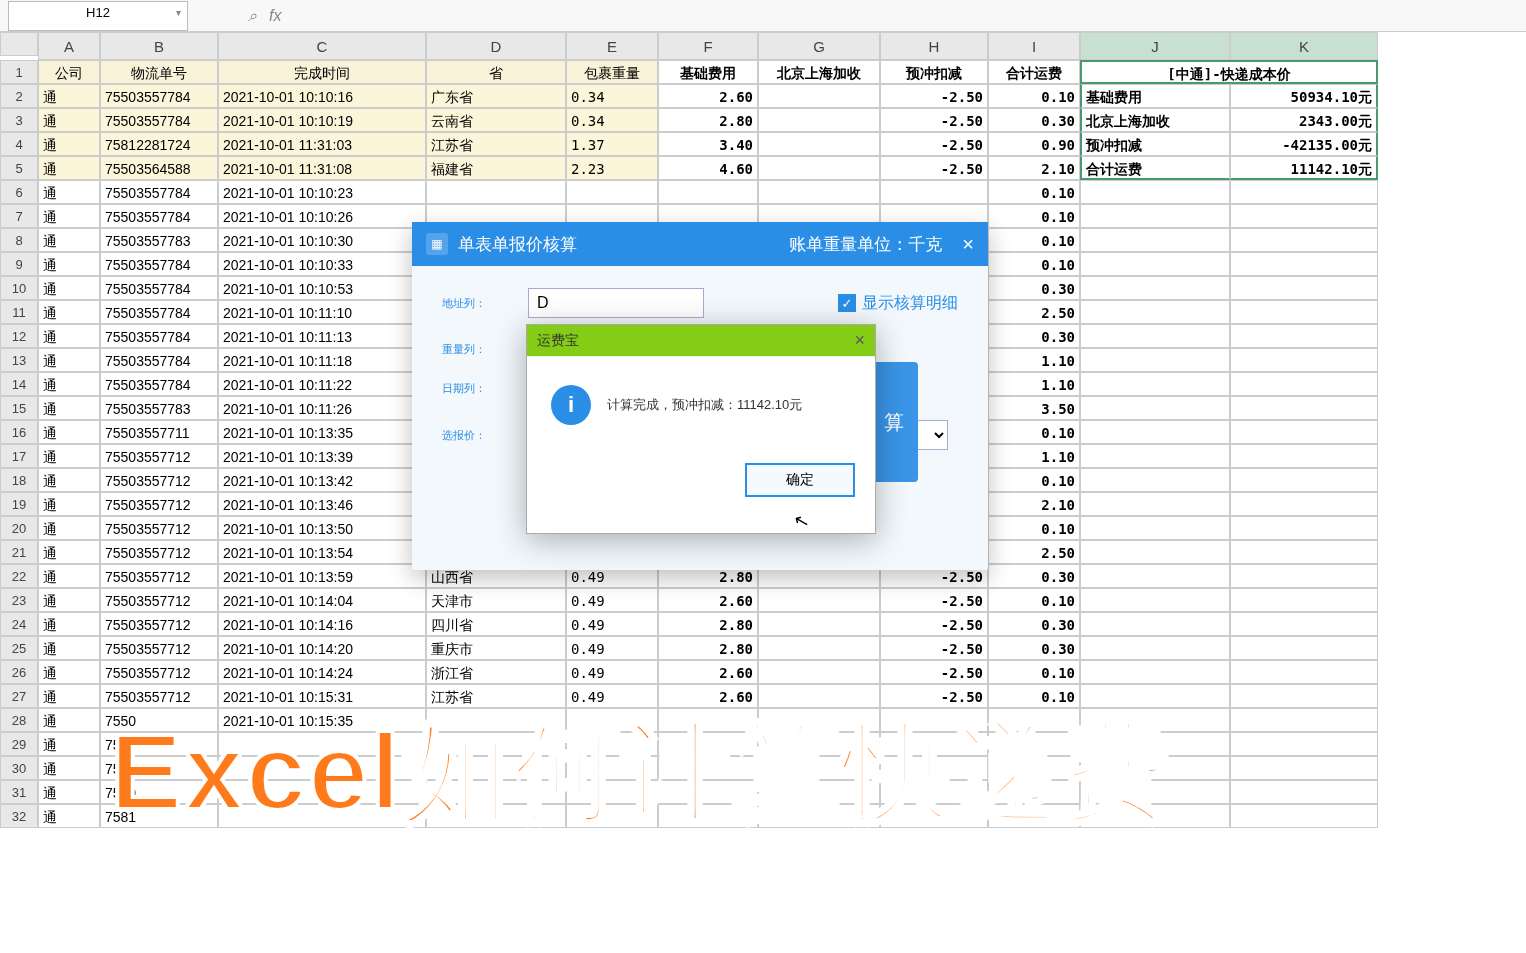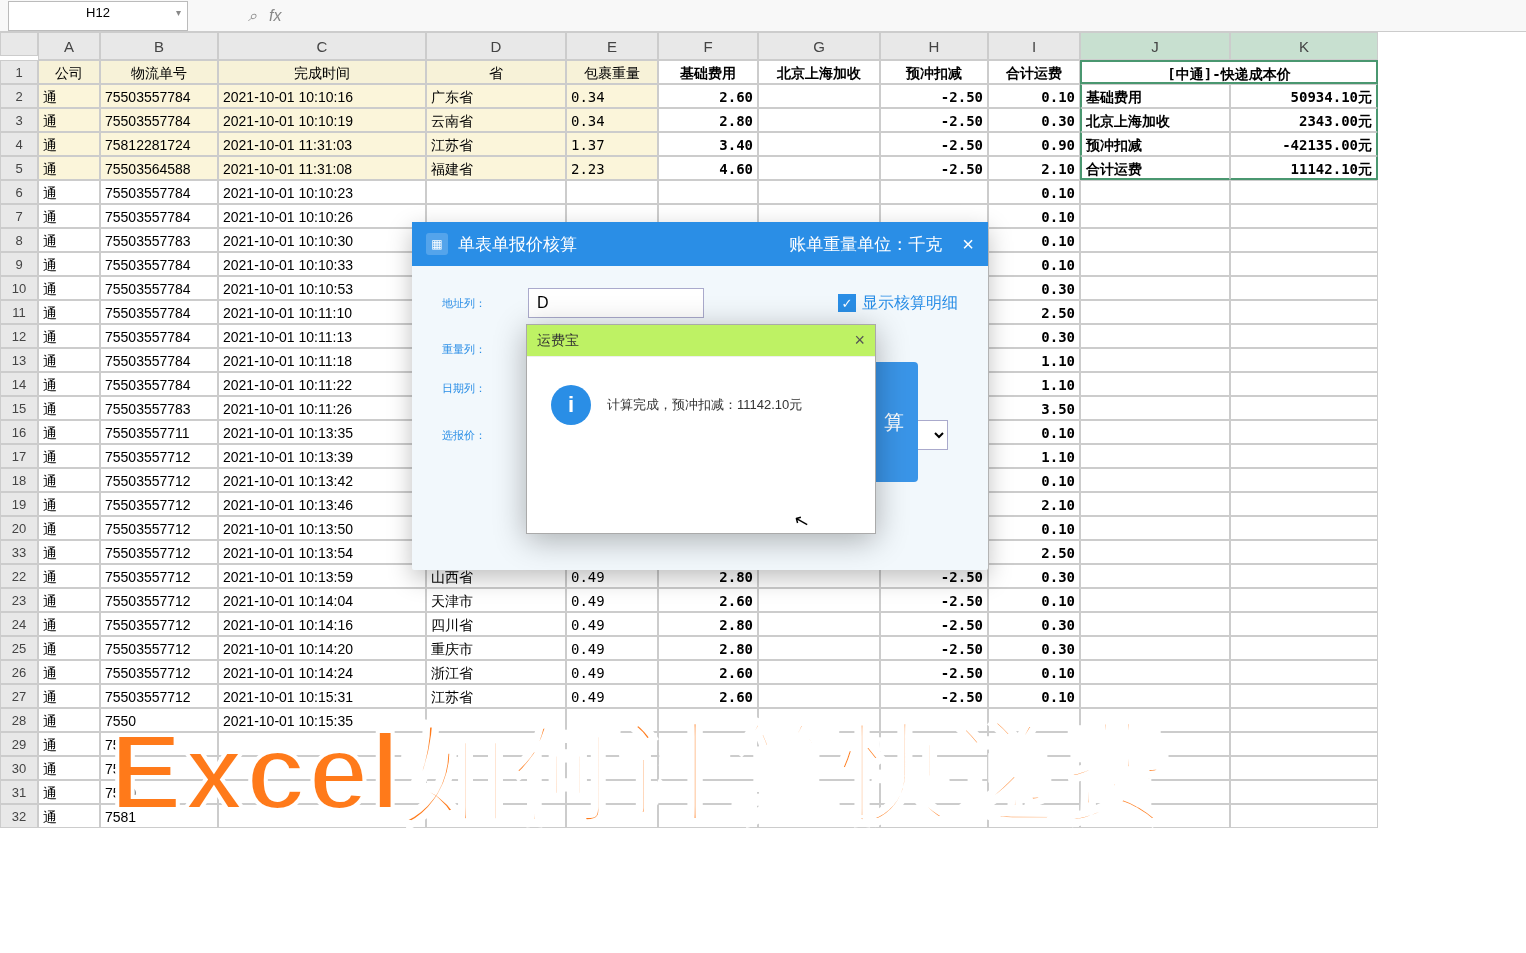--- a/index.html
+++ b/index.html
@@ -137,21 +137,21 @@
   .dialog2 {
     position: absolute;
     left: 526px; top: 324px;
     width: 350px; height: 210px;
     background: #fff;
     border: 1px solid #aaa;
     box-shadow: 0 6px 30px rgba(0,0,0,0.3);
   }
   .dialog2 .titlebar {
     height: 32px; display: flex; align-items: center; justify-content: space-between;
-    padding: 0 10px; font-size: 14px; color: #333; background: #bef264; border-bottom: 1px solid #eee;
+    padding: 0 10px; font-size: 14px; color: #333; background: #84cc16; border-bottom: 1px solid #eee;
   }
   .dialog2 .titlebar .close { font-size: 18px; color: #555; cursor: pointer; }
   .dialog2 .content {
     display: flex; align-items: center; gap: 16px; padding: 28px 24px;
   }
   .dialog2 .info-icon {
     width: 40px; height: 40px; border-radius: 50%; background: #2a8ee6; color: #fff;
     display: inline-flex; align-items: center; justify-content: center; font-size: 22px; font-weight: bold;
   }
   .dialog2 .msg { font-size: 13px; color: #333; }
@@ -435,21 +435,21 @@
     <div class="cell ">75503557712</div>
     <div class="cell ">2021-10-01 10:13:50</div>
     <div class="cell "></div>
     <div class="cell num"></div>
     <div class="cell numb"></div>
     <div class="cell numb"></div>
     <div class="cell numb"></div>
     <div class="cell numb">0.10</div>
     <div class="cell "></div>
     <div class="cell "></div>
-    <div class="cell rowhead">33</div>
+    <div class="cell rowhead">21</div>
     <div class="cell ">通</div>
     <div class="cell ">75503557712</div>
     <div class="cell ">2021-10-01 10:13:54</div>
     <div class="cell ">甘肃省</div>
     <div class="cell num">0.49</div>
     <div class="cell numb">5.00</div>
     <div class="cell numb"></div>
     <div class="cell numb">-2.50</div>
     <div class="cell numb">2.50</div>
     <div class="cell "></div>
@@ -620,17 +620,20 @@
 
 <div class="dialog2">
   <div class="titlebar">
     <span>运费宝</span>
     <span class="close">×</span>
   </div>
   <div class="content">
     <span class="info-icon">i</span>
     <span class="msg">计算完成，预冲扣减：11142.10元</span>
   </div>
+  <div class="footer">
+    <button class="ok-btn">确定</button>
+  </div>
 </div>
 
 <div class="cursor-img">↖</div>
 
 <div class="big-title">Excel如何计算快递费</div>
 
 </body></html>

